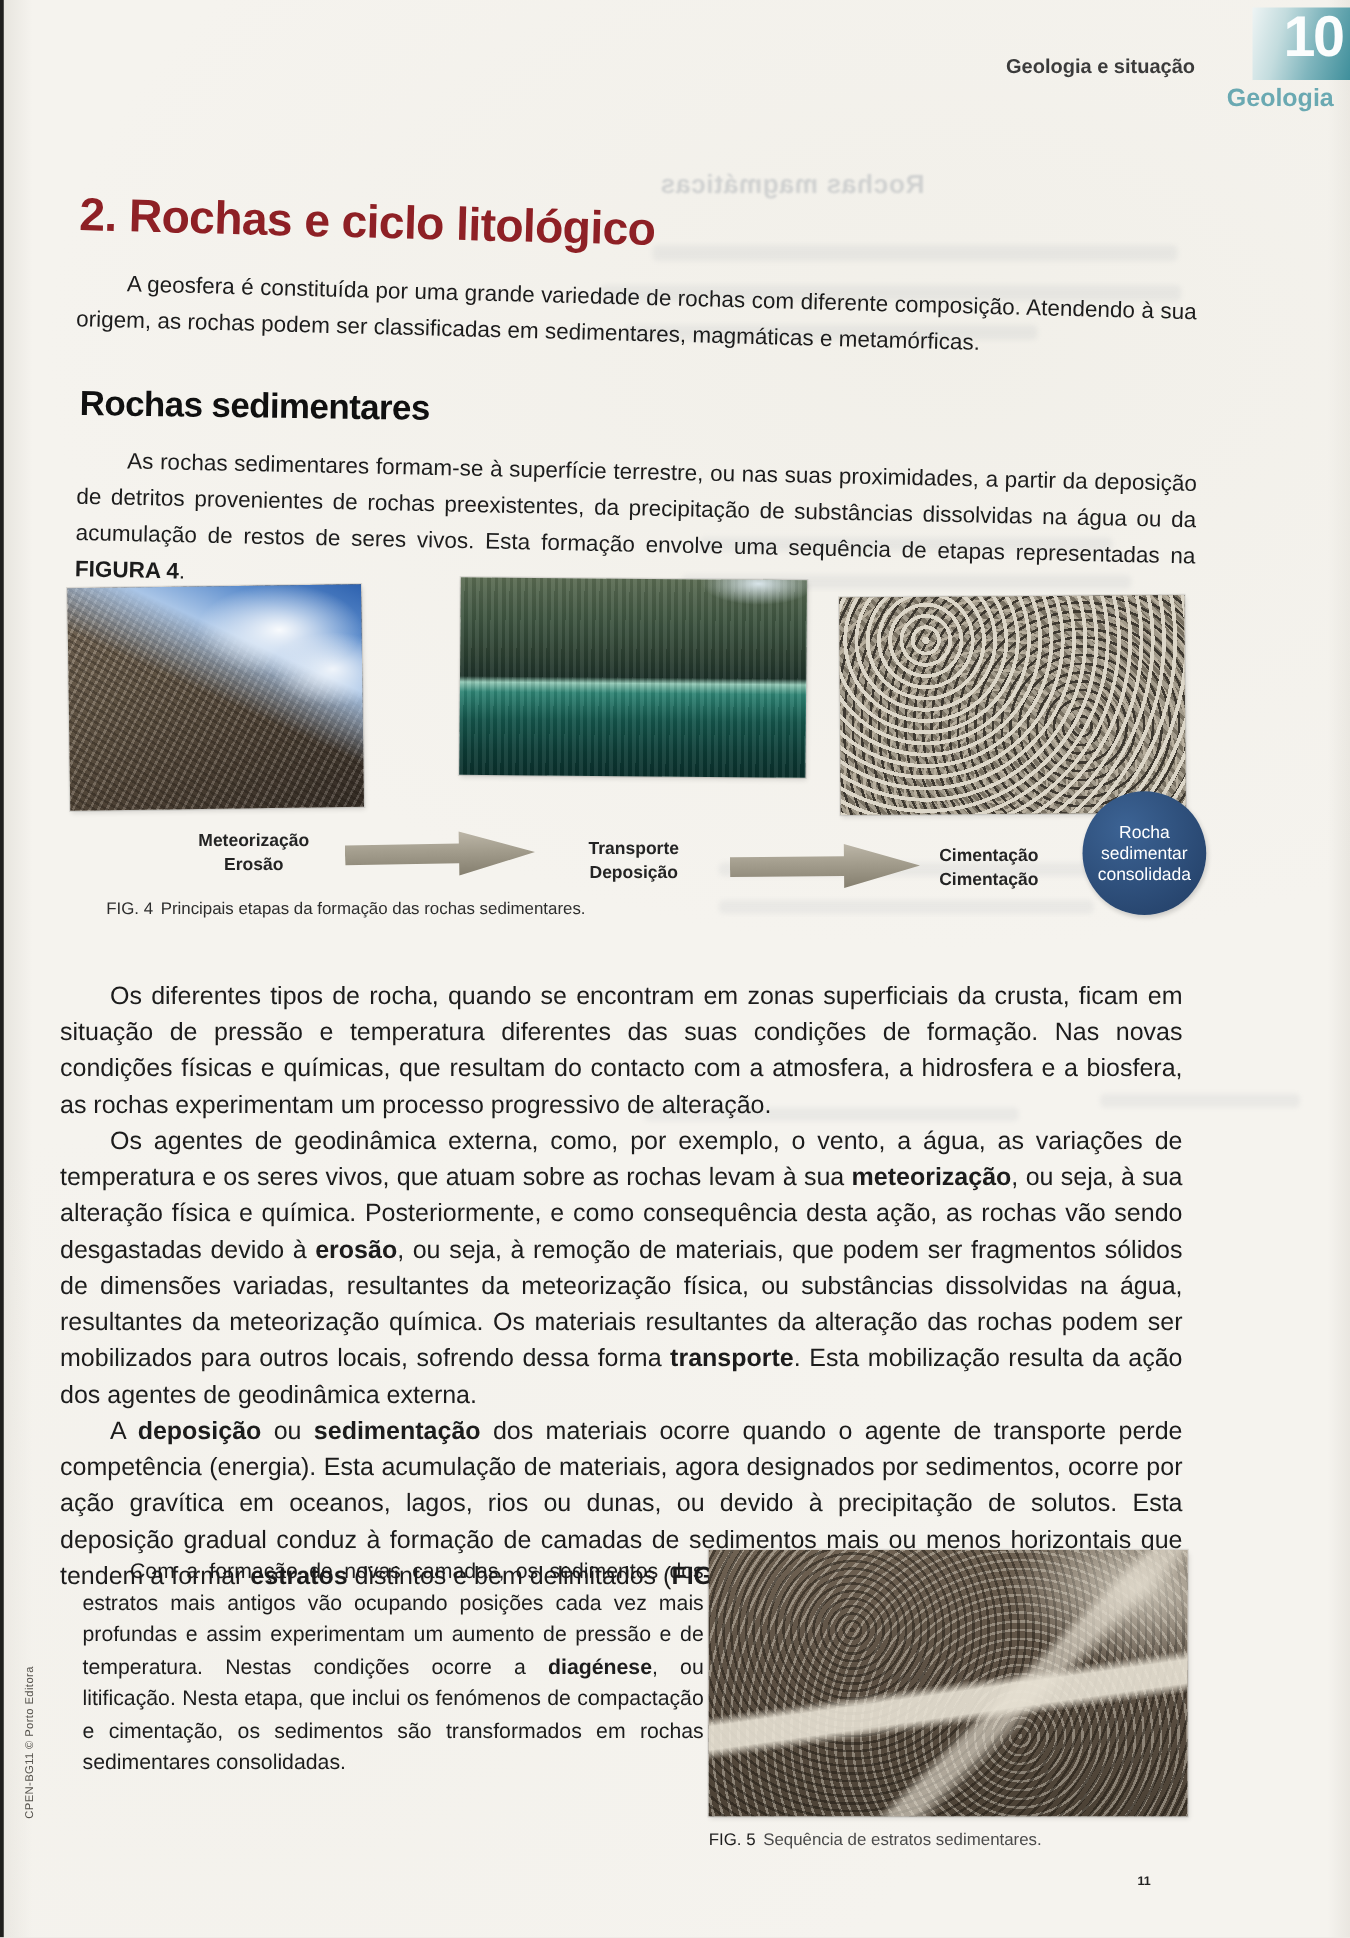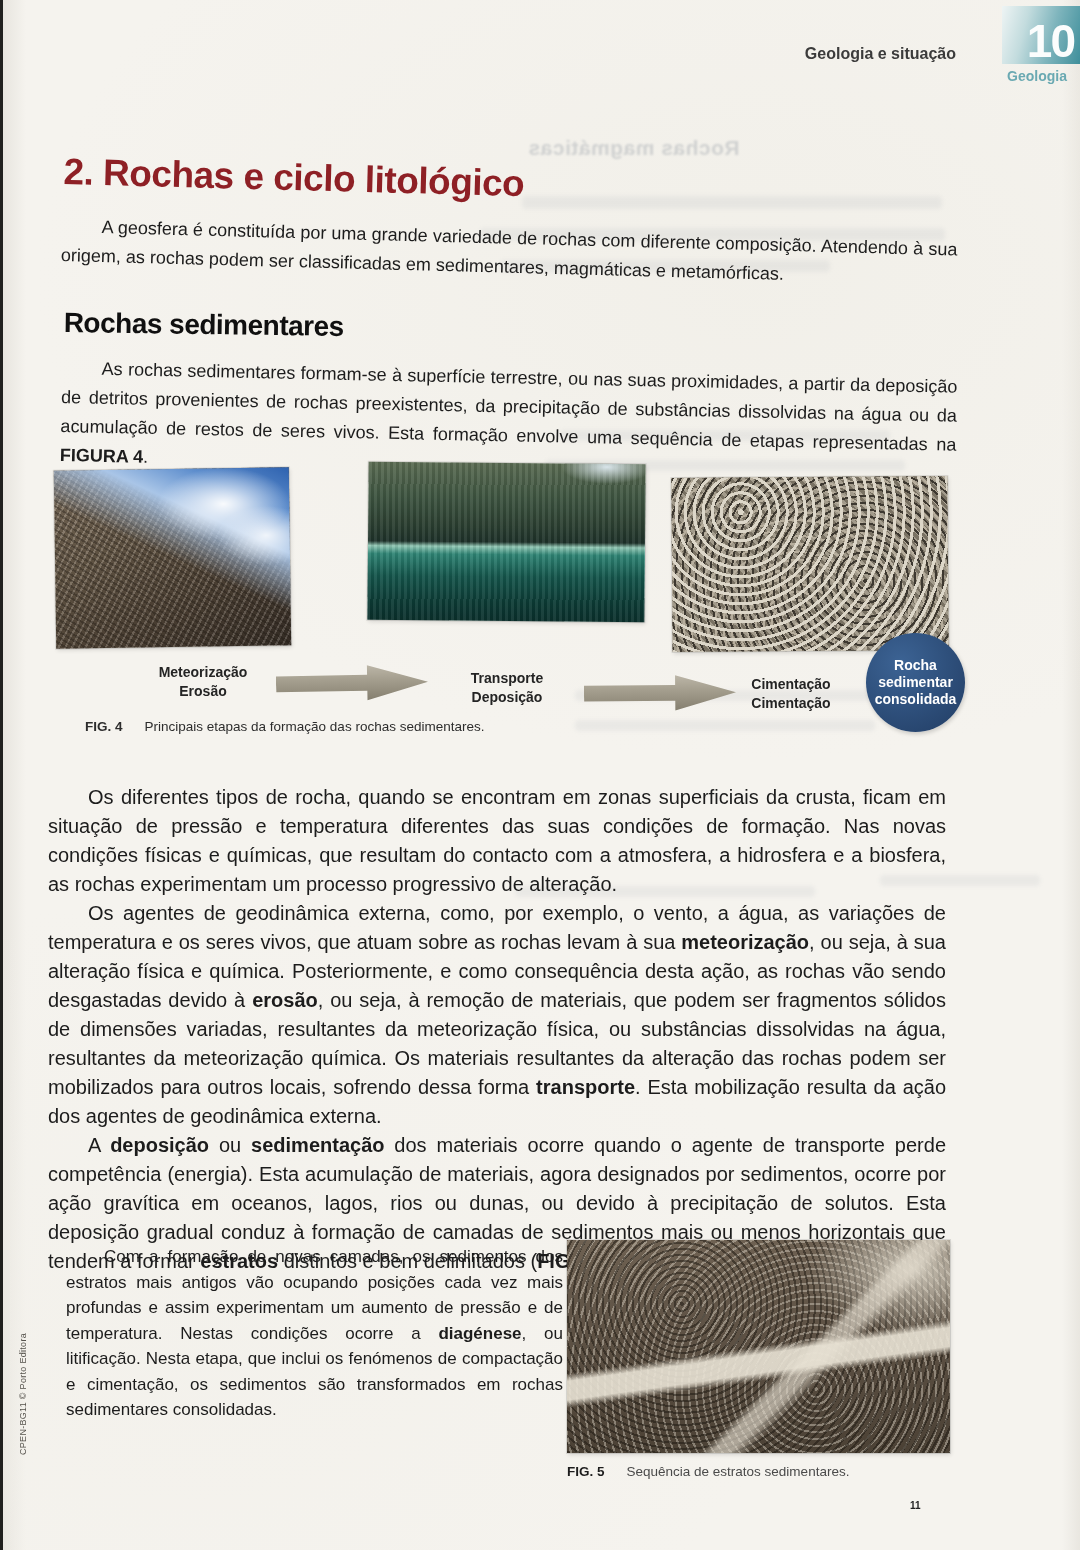--- a/index.html
+++ b/index.html
@@ -18,24 +18,24 @@
   .ghost-bar{position:absolute;background:#8f97a1;opacity:.11;filter:blur(2px);border-radius:4px;z-index:0;}
   .ghost-heading{
     position:absolute;z-index:0;font-weight:700;font-size:21px;color:#8c949e;opacity:.34;
     filter:blur(1px);transform:scaleX(-1);letter-spacing:.5px;white-space:nowrap;
   }
   
   .running-title{position:absolute;top:45px;right:124px;font-size:16px;font-weight:700;color:#3b3b3b;z-index:2;}
   .unit-tab{
     position:absolute;top:6px;right:0;width:78px;height:58px;z-index:2;
     background:linear-gradient(105deg,#eef4f4 0%,#c3dcde 30%,#7fb5bd 62%,#3f8f9b 100%);
-    display:flex;align-items:flex-end;justify-content:flex-end;padding-right:6px;box-sizing:border-box;
+    display:flex;align-items:flex-start;justify-content:flex-end;padding-right:6px;box-sizing:border-box;
   }
   .unit-number{font-size:46px;font-weight:700;color:#fbfdfd;letter-spacing:-2px;line-height:1;}
-  .unit-label{position:absolute;top:68px;right:13px;font-size:14px;font-weight:700;color:#6aa9b2;z-index:2;}
+  .unit-label{position:absolute;top:68px;right:13px;font-size:20px;font-weight:700;color:#6aa9b2;z-index:2;}
   
   .title{
     position:absolute;left:64px;top:126px;z-index:1;font-size:37px;font-weight:700;color:#8e2025;
     letter-spacing:-.5px;transform:rotate(1.5deg);transform-origin:left top;white-space:nowrap;
   }
   .intro{
     position:absolute;left:62px;top:194px;width:896px;z-index:1;font-size:18px;line-height:28.5px;
     text-align:justify;text-indent:40px;transform:rotate(1.5deg);transform-origin:left top;
   }
   .section-heading{
@@ -71,21 +71,21 @@
     left:672px;top:22px;width:276px;height:174px;transform:rotate(-.4deg);
     background:
       repeating-radial-gradient(circle at 25% 20%, #dcd6c8 0 3px, rgba(0,0,0,0) 3px 9px),
       repeating-radial-gradient(circle at 70% 60%, #3d3830 0 2px, rgba(0,0,0,0) 2px 7px),
       repeating-radial-gradient(circle at 45% 85%, #b7ae9d 0 2px, rgba(0,0,0,0) 2px 8px),
       repeating-linear-gradient(45deg, rgba(58,52,42,.25) 0 3px, rgba(222,216,202,.25) 3px 6px),
       #8e8676;
   }
   .badge{
     position:absolute;border-radius:50%;display:flex;align-items:center;justify-content:center;
-    text-align:center;color:#fff;font-weight:700;font-size:14px;line-height:17px;
+    text-align:center;color:#fff;font-weight:400;font-size:14px;line-height:17px;
     box-shadow:1px 2px 4px rgba(0,0,0,.18);padding:6px;box-sizing:border-box;
   }
   .badge-start{left:40px;top:182px;width:97px;height:97px;
     background:radial-gradient(circle at 35% 30%, #2b7c6d, #175a4e 75%);}
   .badge-end{left:866px;top:178px;width:99px;height:99px;
     background:radial-gradient(circle at 35% 30%, #3c6394, #27456e 78%);}
   .step-label{
     position:absolute;width:130px;text-align:center;font-size:14px;font-weight:700;
     color:#242424;line-height:19px;
   }
@@ -95,21 +95,21 @@
   .arrow{
     position:absolute;width:152px;height:44px;
     background:linear-gradient(180deg,#c3bdaf 0%,#a39d8d 45%,#7e7868 100%);
     clip-path:polygon(0 32%, 60% 32%, 60% 10%, 100% 50%, 60% 90%, 60% 68%, 0 68%);
     filter:drop-shadow(1px 1px 1px rgba(0,0,0,.25));
   }
   .arrow1{left:276px;top:206px;transform:rotate(-1deg);}
   .arrow2{left:584px;top:216px;transform:rotate(-.5deg);}
   .caption{position:absolute;font-size:13.5px;color:#2d2d2d;}
   .fig4-caption{left:85px;top:264px;}
-  .cap-label{font-weight:700;margin-right:22px;}
+  .cap-label{font-weight:400;margin-right:6px;}
   
   .body-text{
     position:absolute;left:48px;top:783px;width:898px;z-index:1;font-size:20px;line-height:29px;
     text-align:justify;
   }
   .body-text p{margin:0;text-indent:40px;}
   
   .bottom{position:absolute;left:62px;top:1240px;width:898px;z-index:1;}
   .bottom .col-text{width:497px;font-size:17px;line-height:25.5px;text-align:justify;text-indent:38px;margin:4px;}
   .photo-strata{

